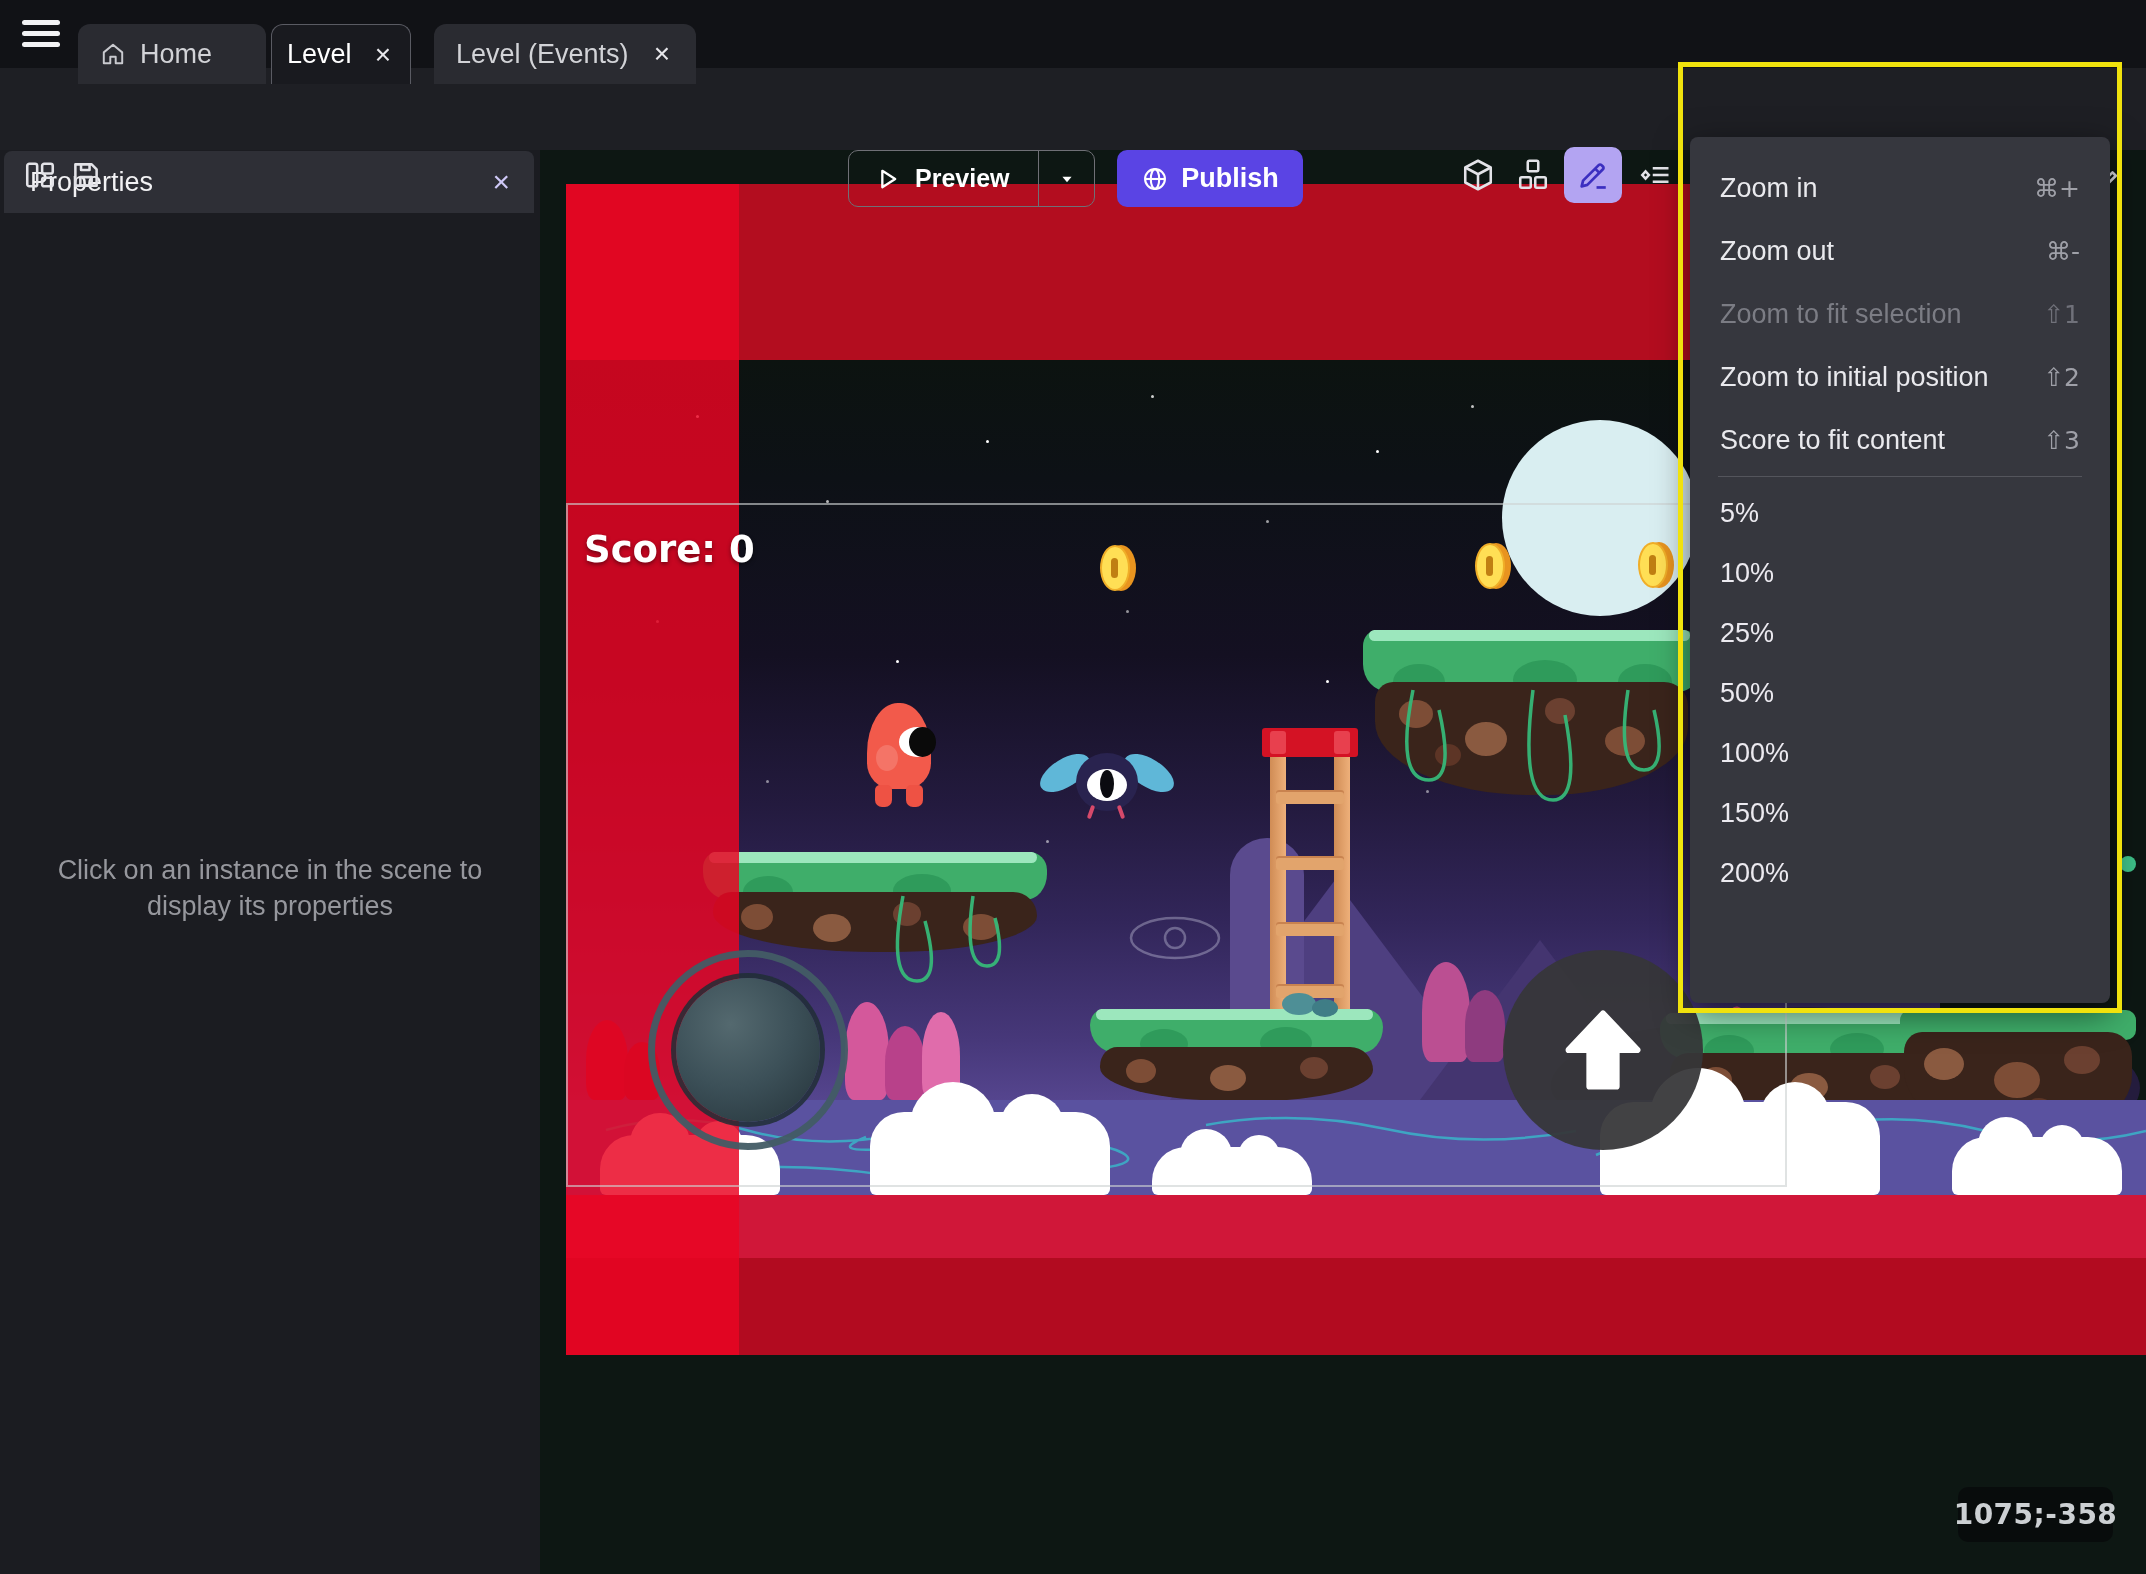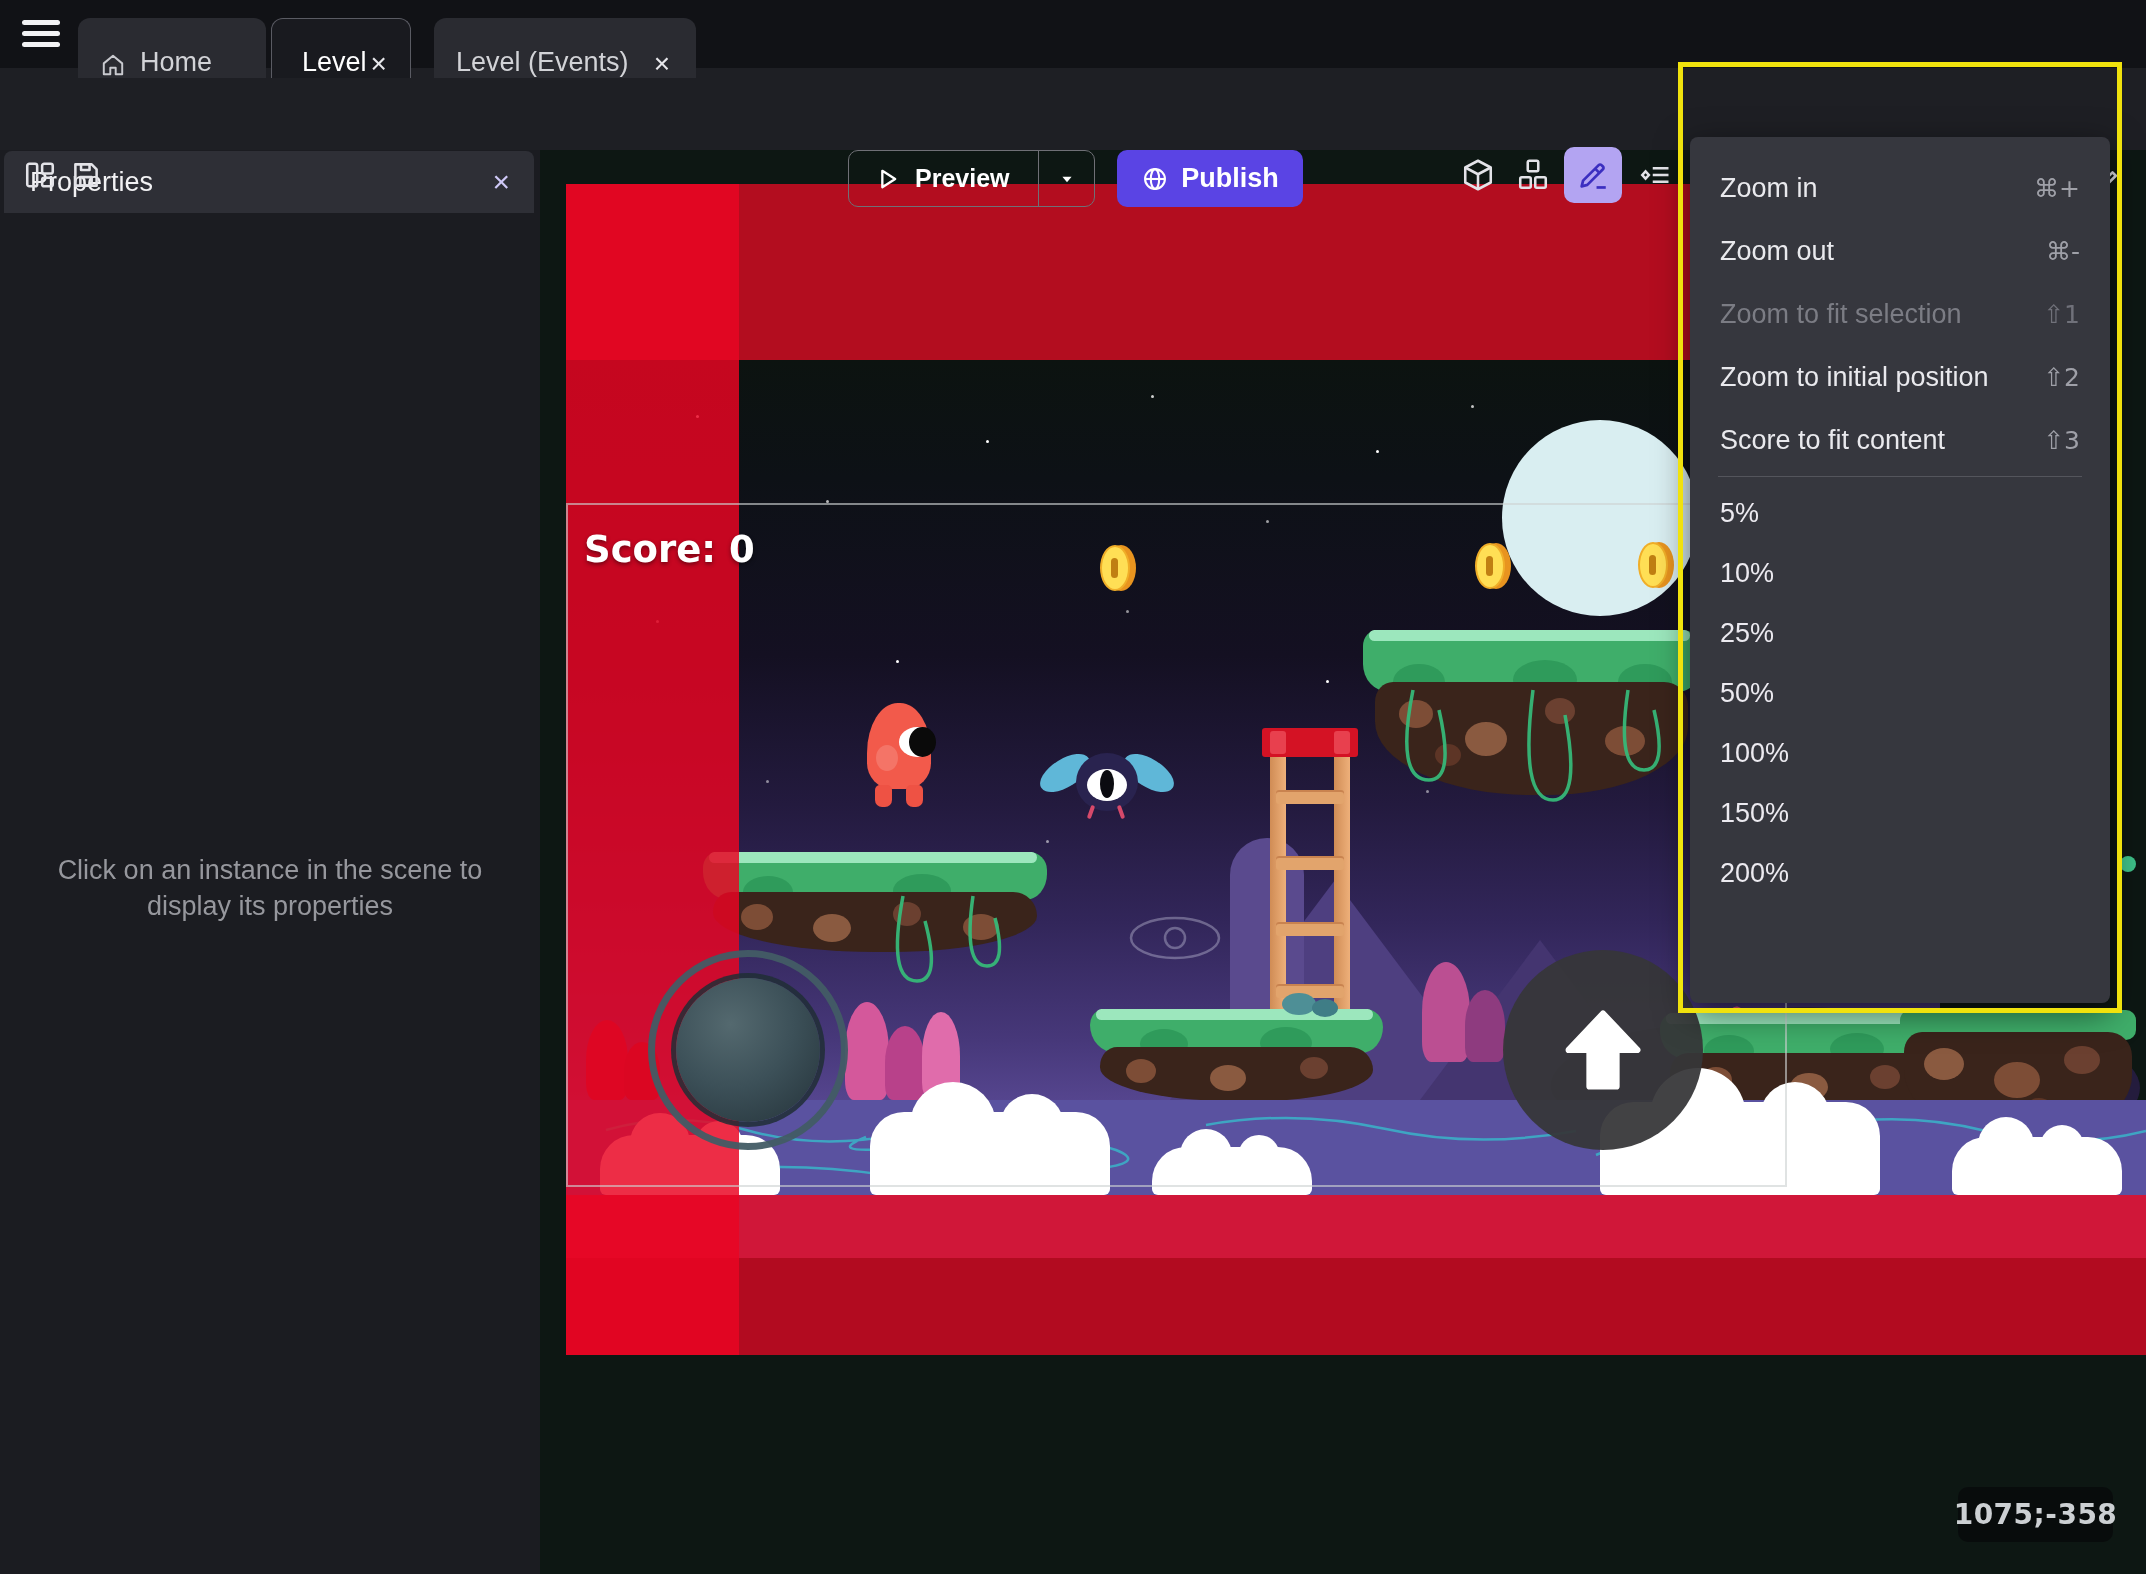--- a/index.html
+++ b/index.html
@@ -4,22 +4,22 @@
 <style>
   html,body{margin:0;padding:0;background:#000;}
   #app{position:relative;width:2146px;height:1574px;background:var(--canvas_bg,#0d1713);
        font-family:"Liberation Sans",sans-serif;overflow:hidden;color:#e9e9ed;}
   .abs{position:absolute;}
   
   #tabbar{position:absolute;left:0;top:0;width:2146px;height:68px;background:var(--tabbar_bg,#111216);z-index:20;}
   .hamburger{position:absolute;left:22px;top:18px;width:38px;height:32px;cursor:pointer;}
   .hamburger i{position:absolute;left:0;width:38px;height:4.5px;background:#f2f2f4;border-radius:3px;}
   .hamburger i:nth-child(1){top:2px}.hamburger i:nth-child(2){top:13px}.hamburger i:nth-child(3){top:24px}
-  .tab{position:absolute;top:18px;height:60px;border-radius:12px 12px 0 0;background:var(--tab_bg,#2a2b31);
-       display:flex;align-items:flex-end;font-size:27px;color:#d2d3d7;box-sizing:border-box;}
+  .tab{position:absolute;top:24px;height:60px;border-radius:12px 12px 0 0;background:var(--tab_bg,#2a2b31);
+       display:flex;align-items:center;font-size:27px;color:#d2d3d7;box-sizing:border-box;}
   .tab .x{margin-left:auto;font-size:28px;color:#e8e8ec;padding:0 4px;line-height:1;}
   .tab.active{background:var(--tab_active_bg,#191a1f);border:1.5px solid #5a5b63;border-bottom:none;color:#ffffff;}
   
   #toolbar{position:absolute;left:0;top:68px;width:2146px;height:82px;background:var(--chrome_bg,#1e1f24);z-index:19;}
   .icon-btn{position:absolute;top:85px;width:44px;height:44px;display:flex;align-items:center;justify-content:center;color:#e3e3e8;}
   .icon-btn.dim{color:#62636a;}
   .icon-btn svg{display:block;}
   .tsep{position:absolute;top:86px;width:2px;height:44px;background:#35363c;}
   #preview-btn{position:absolute;left:848px;top:82px;width:247px;height:57px;border:1.5px solid #6f7076;
       border-radius:10px;display:flex;align-items:center;box-sizing:border-box;color:#fff;}
@@ -139,21 +139,21 @@
       <i></i>
         <i></i>
         <i></i>
     </div>
     <div class="tab" style="left:78px;width:188px;padding:0 22px;gap:14px;">
       <svg width="26" height="26" viewBox="0 0 24 24" fill="none" stroke="#c9cacf" stroke-width="1.8" stroke-linejoin="round">
         <path d="M3.5 10.5 L12 3.5 L20.5 10.5 V20.5 H14.5 V14.5 H9.5 V20.5 H3.5 Z"></path>
       </svg>
       <span>Home</span>
     </div>
-    <div class="tab active" style="left:271px;width:140px;padding:0 30px;">
+    <div class="tab active" style="left:271px;width:140px;padding:0 15px;">
       <span>Level</span>
       <span class="x">×</span>
     </div>
     <div class="tab" style="left:434px;width:262px;padding:0 22px;">
       <span>Level (Events)</span>
       <span class="x">×</span>
     </div>
   </div>
 
   <div id="toolbar">

